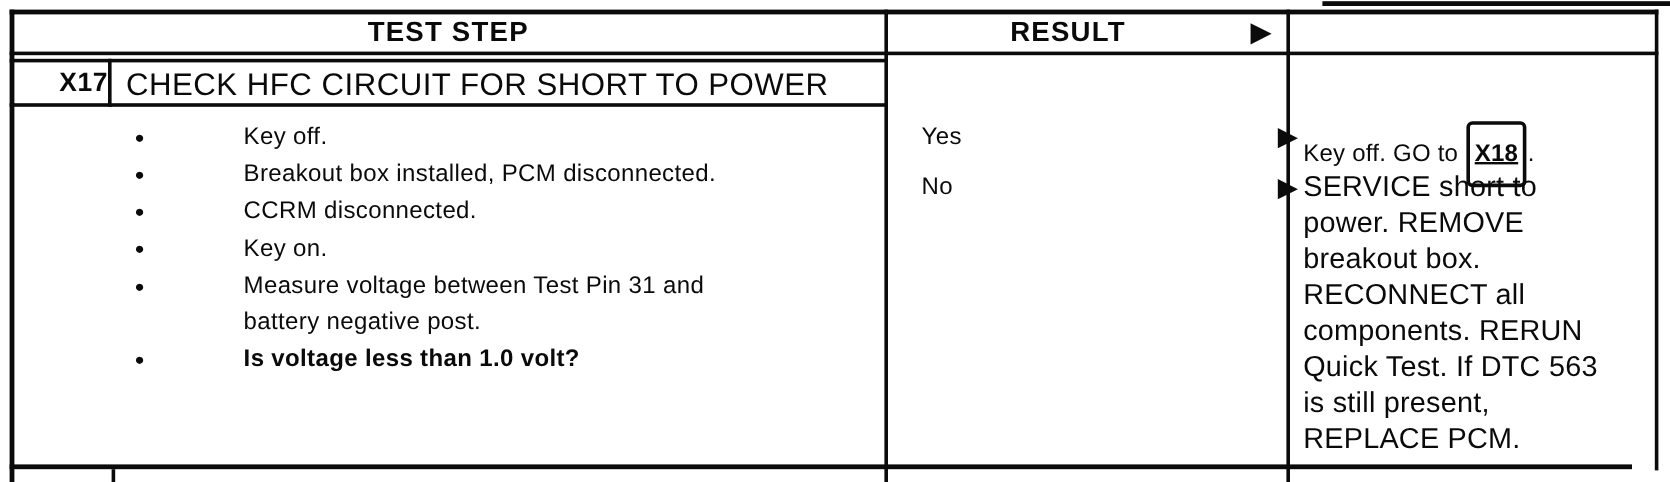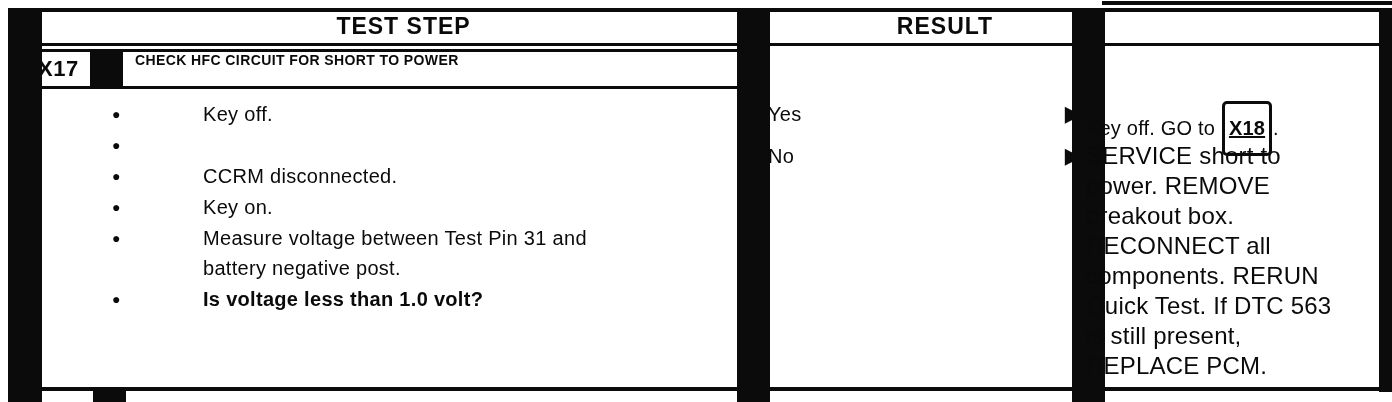--- a/index.html
+++ b/index.html
@@ -4,40 +4,40 @@
 <style>
   html,body{margin:0;padding:0;}
   body{
     width:1392px;height:402px;
     background:#ffffff;
     font-family:"Liberation Sans", sans-serif;
     color:#0a0a0a;
     overflow:hidden;
   }
   .page{position:relative;width:1392px;height:402px;background:#ffffff;}
-  .abs{position:absolute;padding-left:30px;}
+  .abs{position:absolute;}
   .line{background:#0b0b0b;}
 
   
   .hdr{
     display:flex;align-items:center;justify-content:center;
     font-weight:700;font-size:23px;letter-spacing:1px;
   }
   .hdr-arrow{
     font-size:23px;line-height:23px;color:#0b0b0b;
   }
 
   
   .step-id{
-    display:flex;align-items:center;justify-content:flex-start;
+    display:flex;align-items:center;justify-content:flex-end;
     font-weight:700;font-size:22px;letter-spacing:0.5px;
   }
   .step-title{
-    display:flex;align-items:flex-start;
-    font-weight:700;font-size:14px;letter-spacing:0.4px;
+    display:flex;align-items:flex-end;
+    font-weight:400;font-size:26px;letter-spacing:0.4px;
   }
 
   
   .bullets{position:absolute;left:112px;top:99px;width:612px;}
   .bullet-item{
     display:flex;align-items:flex-start;
     font-size:20px;line-height:30px;letter-spacing:0.3px;
     margin-bottom:1px;
   }
   .bullet-item .bullet{
@@ -89,39 +89,40 @@
   <div class="abs line" style="left:8px;top:8px;width:4px;height:394px;"></div>
   <div class="abs line" style="left:737px;top:8px;width:3px;height:394px;"></div>
   <div class="abs line" style="left:1072px;top:8px;width:3px;height:394px;"></div>
   <div class="abs line" style="left:1379px;top:8px;width:3px;height:384px;"></div>
   <div class="abs line" style="left:90px;top:49px;width:3px;height:40px;"></div>
   <div class="abs line" style="left:93px;top:391px;width:3px;height:11px;"></div>
 
   <div class="abs hdr" style="left:8px;top:11px;width:731px;height:31px;">
     <span>TEST STEP</span>
   </div>
-  <div class="abs hdr" style="left:740px;top:11px;width:300px;height:31px;margin-left:25px;">
+  <div class="abs hdr" style="left:740px;top:11px;width:300px;height:31px;">
     <span>RESULT</span>
   </div>
   <div class="abs hdr-arrow" style="left:1042px;top:15px;">▶</div>
 
   <div class="abs step-id" style="left:8px;top:52px;width:82px;height:34px;">
     <span>X17</span>
   </div>
   <div class="abs step-title" style="left:105px;top:52px;width:630px;height:34px;">
     <span>CHECK HFC CIRCUIT FOR SHORT TO POWER</span>
   </div>
 
   <div class="bullets">
     <div class="bullet-item">
       <span class="bullet">●</span>
       <span class="btext">Key off.</span>
     </div>
     <div class="bullet-item">
       <span class="bullet">●</span>
+      <span class="btext">Breakout box installed, PCM disconnected.</span>
     </div>
     <div class="bullet-item">
       <span class="bullet">●</span>
       <span class="btext">CCRM disconnected.</span>
     </div>
     <div class="bullet-item">
       <span class="bullet">●</span>
       <span class="btext">Key on.</span>
     </div>
     <div class="bullet-item">

